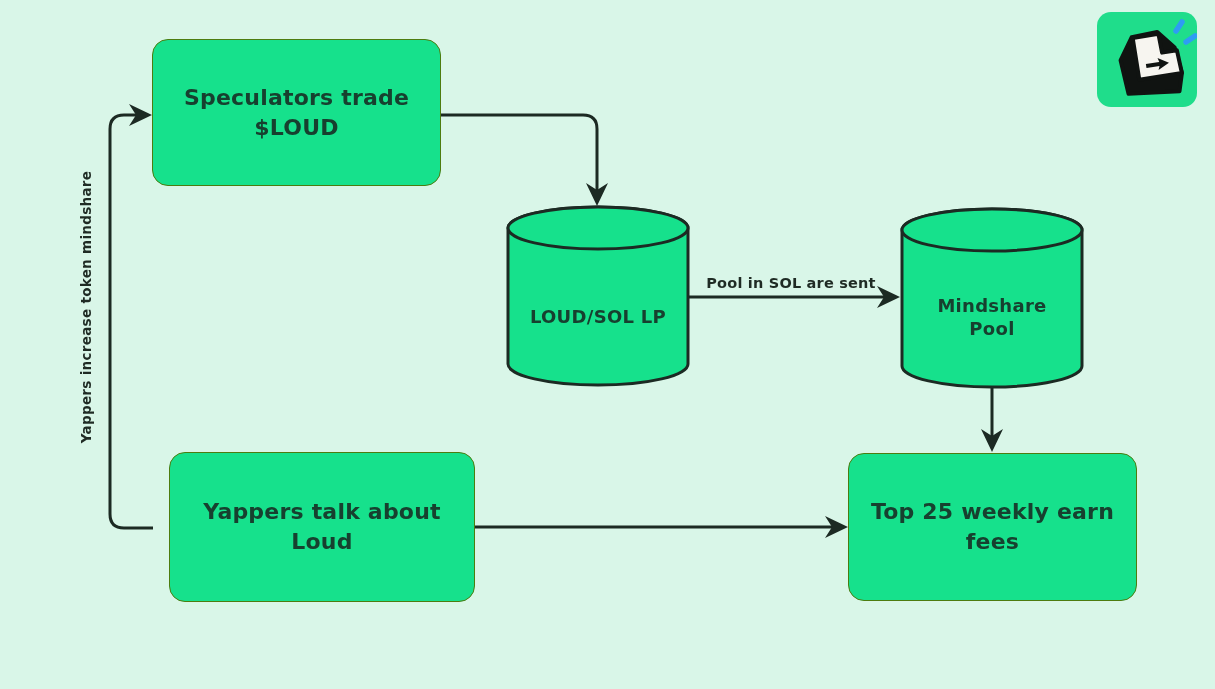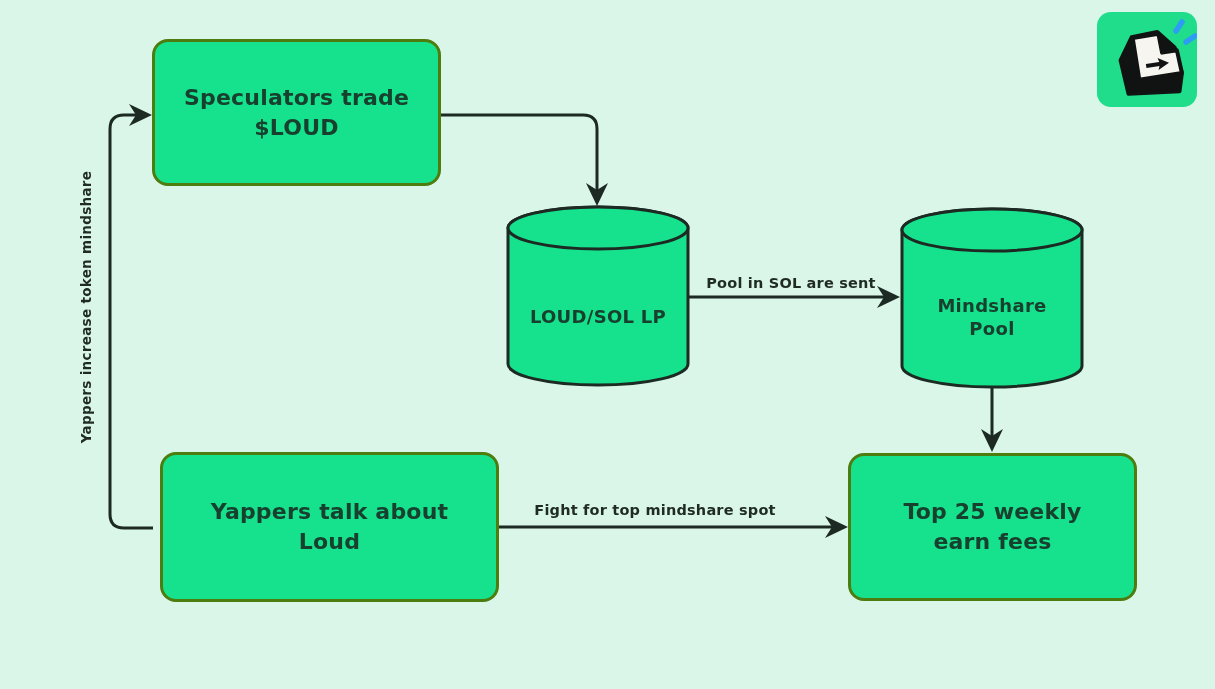--- a/index.html
+++ b/index.html
@@ -7,34 +7,34 @@
   .canvas{
     position:relative;
     width:1215px;height:689px;
     background:#d9f6e8;
     overflow:hidden;
   }
   .edges-layer{position:absolute;left:0;top:0;width:1215px;height:689px;}
   .node{
     position:absolute;
     background:#16e18c;
-    border:3px solid #4d7c0f;
+    border:1px solid #4d7c0f;
     border-radius:16px;
     display:flex;align-items:center;justify-content:center;
     text-align:center;
     color:#17402f;
     font-weight:800;
     font-size:22px;
     line-height:1.36;
     letter-spacing:.2px;
     box-sizing:border-box;
     padding:0 20px;
   }
   .node-speculators{left:152px;top:39px;width:289px;height:147px;}
-  .node-yappers{left:160px;top:452px;width:339px;height:150px;}
+  .node-yappers{left:169px;top:452px;width:306px;height:150px;}
   .node-top25{left:848px;top:453px;width:289px;height:148px;}
   .cyl-label{
     position:absolute;
     transform:translate(-50%,-50%);
     text-align:center;
     color:#17402f;
     font-weight:800;
     font-size:18px;
     line-height:1.25;
     letter-spacing:.3px;
@@ -113,21 +113,20 @@
   </div>
 
   <div class="node node-top25">
     <span>Top 25 weekly earn fees</span>
   </div>
 
   <div class="cyl-label cyl-label-lp">LOUD/SOL LP</div>
   <div class="cyl-label cyl-label-pool">Mindshare Pool</div>
 
   <div class="edge-label edge-label-fees">Pool in SOL are sent</div>
-  <div class="edge-label edge-label-fight">Fight for top mindshare spot</div>
   <div class="edge-label-vertical">Yappers increase token mindshare</div>
 
   <div class="logo">
     <svg width="100" height="95" viewBox="0 0 100 95">
       <g transform="rotate(-5 50 52)">
 
         <path d="M37 24 L24 46 L29 80 L80 82 L84 64 L79 38 L63 21 Z" fill="#101311" stroke="#101311" stroke-width="4" stroke-linejoin="round"></path>
 
         <path d="M38 25 L64 23 L66 42 L81 41 L84 64 L41 67 Z" fill="#f7f5f0" stroke="#101311" stroke-width="4" stroke-linejoin="round"></path>
 

